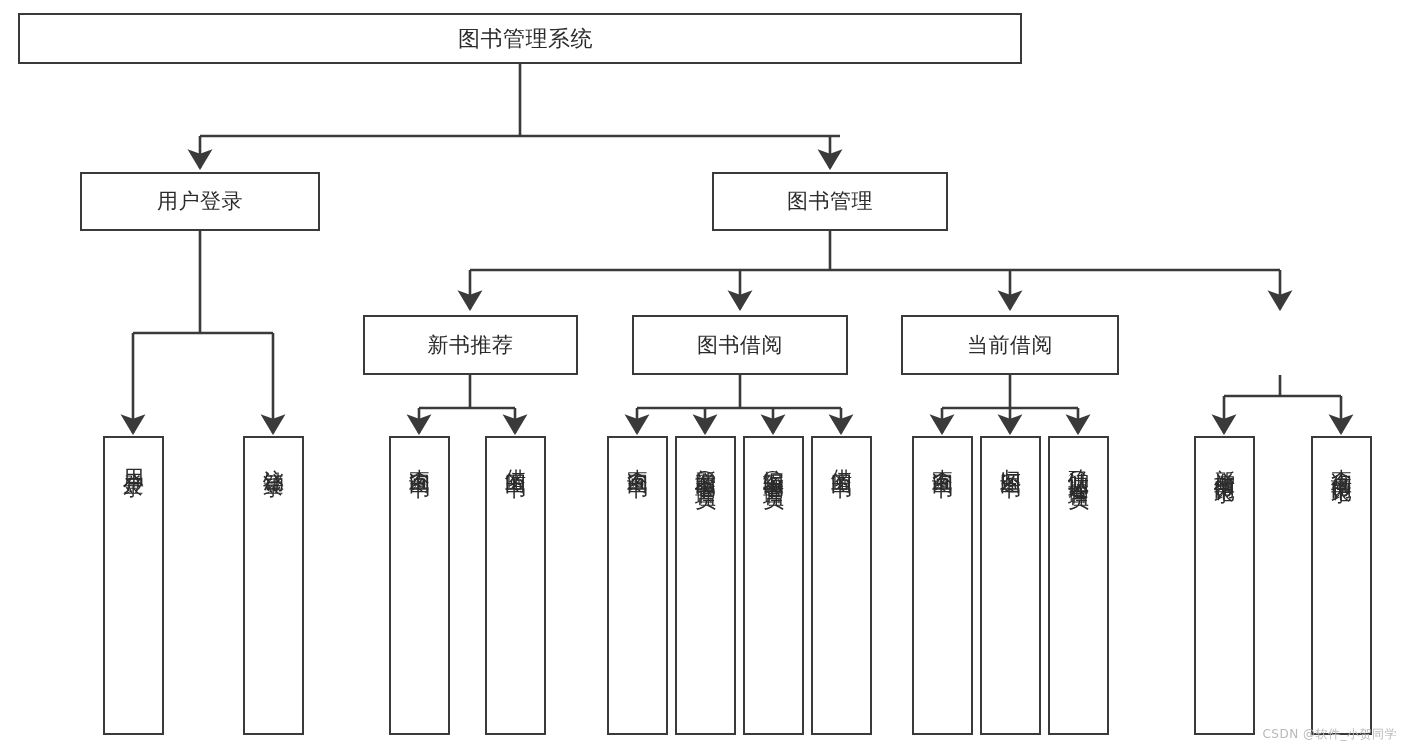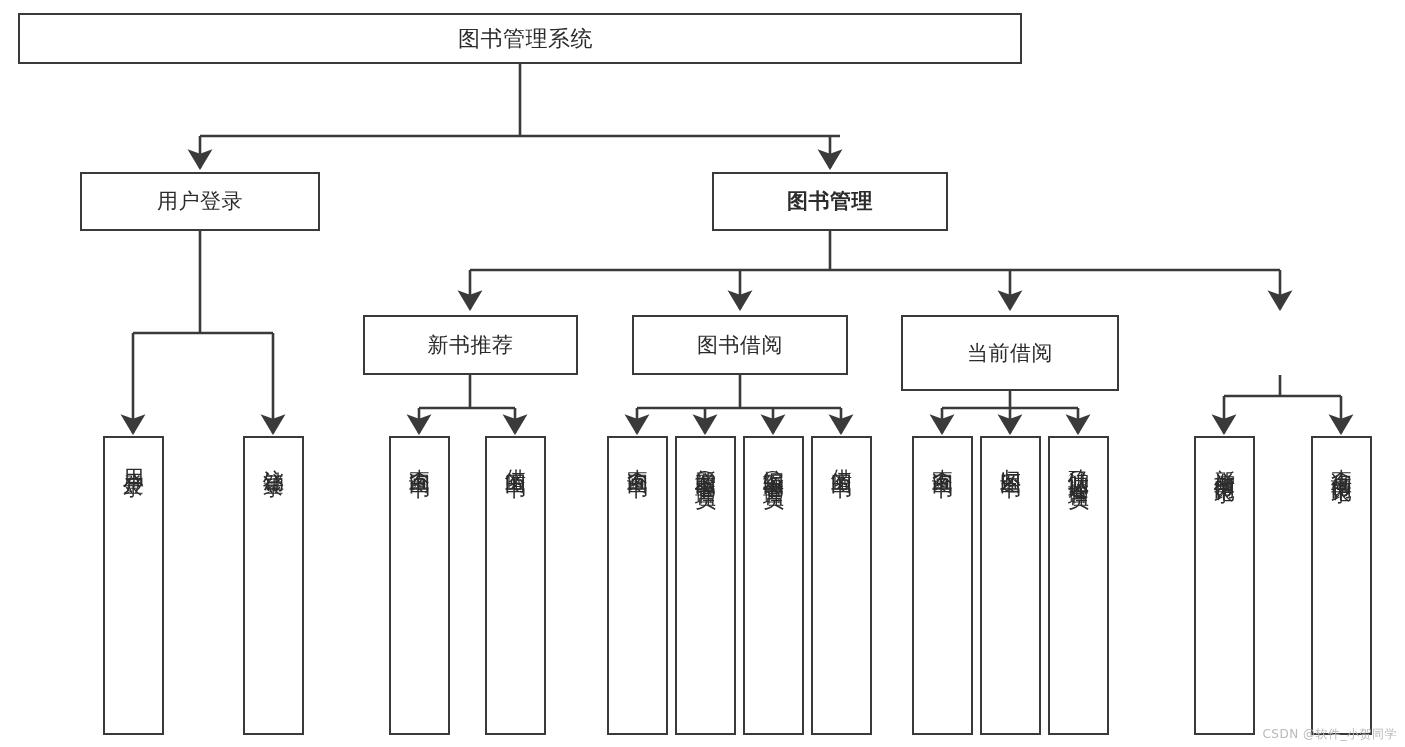--- a/index.html
+++ b/index.html
@@ -129,31 +129,31 @@
     </g>
   </svg>
 
   <div class="node h root" style="left:18px; top:13px; width:1004px; height:51px;padding-left:11px;">
     <span class="node-label">图书管理系统</span>
   </div>
 
   <div class="node h" style="left:80px; top:172px; width:240px; height:59px;">
     <span class="node-label">用户登录</span>
   </div>
-  <div class="node h" style="left:712px; top:172px; width:236px; height:59px;font-weight:bold;">
+  <div class="node h" style="left:712px; top:172px; width:236px; height:59px;">
     <span class="node-label">图书管理</span>
   </div>
 
   <div class="node h" style="left:632px; top:315px; width:216px; height:60px;">
     <span class="node-label">图书借阅</span>
   </div>
   <div class="node h" style="left:363px; top:315px; width:215px; height:60px;">
     <span class="node-label">新书推荐</span>
   </div>
-  <div class="node h" style="left:901px; top:315px; width:218px; height:76px;">
+  <div class="node h" style="left:901px; top:315px; width:218px; height:60px;">
     <span class="node-label">当前借阅</span>
   </div>
 
   <div class="node v" style="left:103px; top:436px; width:61px; height:299px;">
     <span class="node-label">用户登录</span>
   </div>
   <div class="node v" style="left:243px; top:436px; width:61px; height:299px;">
     <span class="node-label">注销登录</span>
   </div>
 

